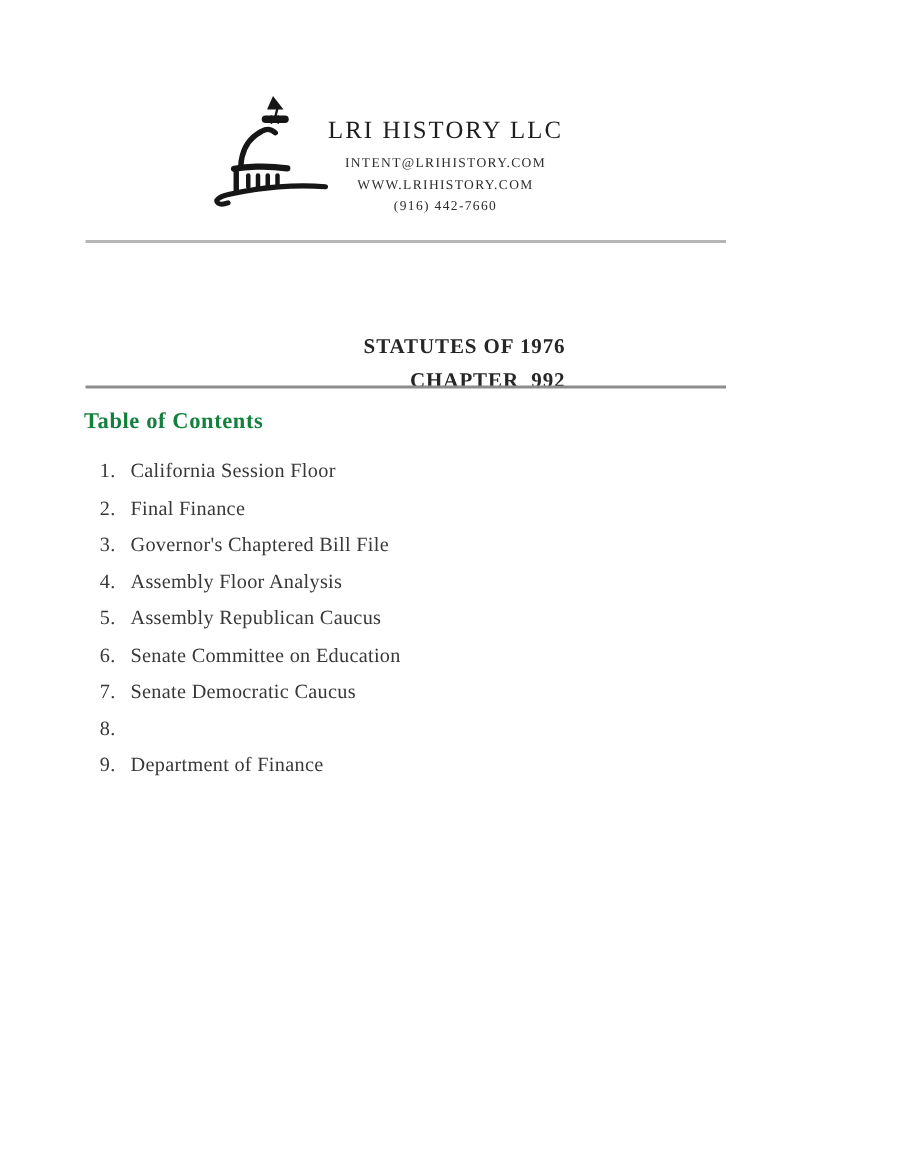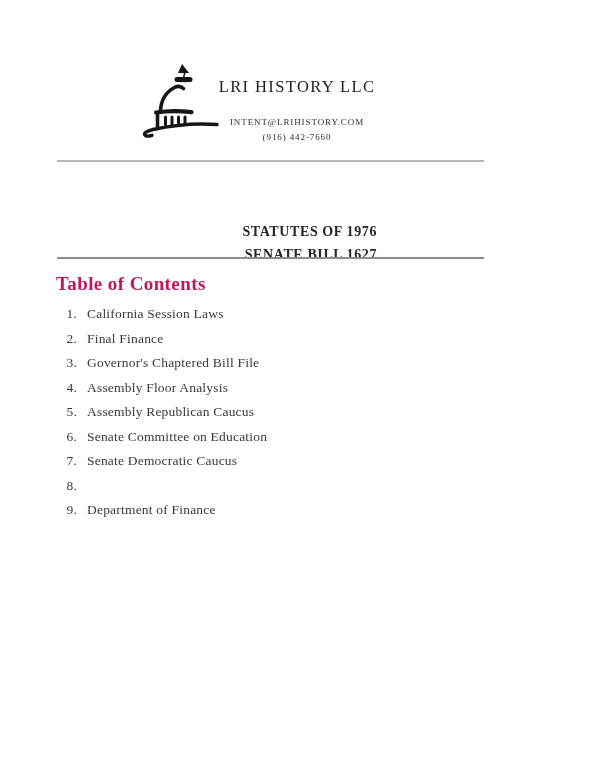--- a/index.html
+++ b/index.html
@@ -40,21 +40,21 @@
     white-space: nowrap;
   }
   .contact-line {
     font-size: 9px;
     line-height: 14.5px;
     letter-spacing: 0.9px;
     color: #2c2c2c;
     white-space: nowrap;
   }
   .contact-line.first {
-    margin-top: 18px;
+    margin-top: 4px;
   }
 
   
   .rule {
     position: absolute;
     left: 57px;
     width: 461px;
     height: 2px;
   }
   .rule-top { top: 160px; background: #b6b6b6; }
@@ -75,24 +75,24 @@
     letter-spacing: 0.6px;
     color: #262626;
     white-space: pre; 
   }
 
   
   .toc-title {
     position: absolute;
     left: 56px;
     top: 273px;
-    font-size: 19px;
+    font-size: 15px;
     font-weight: bold;
     letter-spacing: 0.4px;
-    color: #be185d;
+    color: #15803d;
   }
   .toc-list {
     position: absolute;
     left: 58px;
     top: 307px;
     margin: 0;
     padding: 0;
     list-style: none;
   }
   .toc-item {
@@ -146,38 +146,39 @@
     <line x1="34" y1="56" x2="34" y2="63.5" stroke-width="3"></line>
     <line x1="40.5" y1="56" x2="40.5" y2="63.5" stroke-width="3"></line>
     <line x1="47" y1="56" x2="47" y2="63.5" stroke-width="3"></line>
 
     <path d="M79,63.5 C56,61.8 33,64.5 15,68.5 C8.5,70 4.5,72.5 7.5,74.5 C9,75.5 12,75 14,74.3" stroke-width="3.4"></path>
   </svg>
 
   <div class="company-block">
     <div class="company-name">LRI HISTORY LLC</div>
     <div class="contact-line first">INTENT@LRIHISTORY.COM</div>
+    <div class="contact-line">WWW.LRIHISTORY.COM</div>
     <div class="contact-line">(916) 442-7660</div>
   </div>
 
   <div class="rule rule-top"></div>
 
   <div class="ref-block">
     <div class="ref-line">STATUTES OF 1976</div>
-    <div class="ref-line">SENATE BILL 1627</div>
+    <div class="ref-line">CHAPTER  992</div>
   </div>
 
   <div class="rule rule-bottom"></div>
 
   <div class="toc-title">Table of Contents</div>
 
   <ol class="toc-list">
     <li class="toc-item">
       <span class="toc-num">1.</span>
-      <span class="toc-label">California Session Laws</span>
+      <span class="toc-label">California Session Floor</span>
     </li>
     <li class="toc-item">
       <span class="toc-num">2.</span>
       <span class="toc-label">Final Finance</span>
     </li>
     <li class="toc-item">
       <span class="toc-num">3.</span>
       <span class="toc-label">Governor's Chaptered Bill File</span>
     </li>
     <li class="toc-item">

